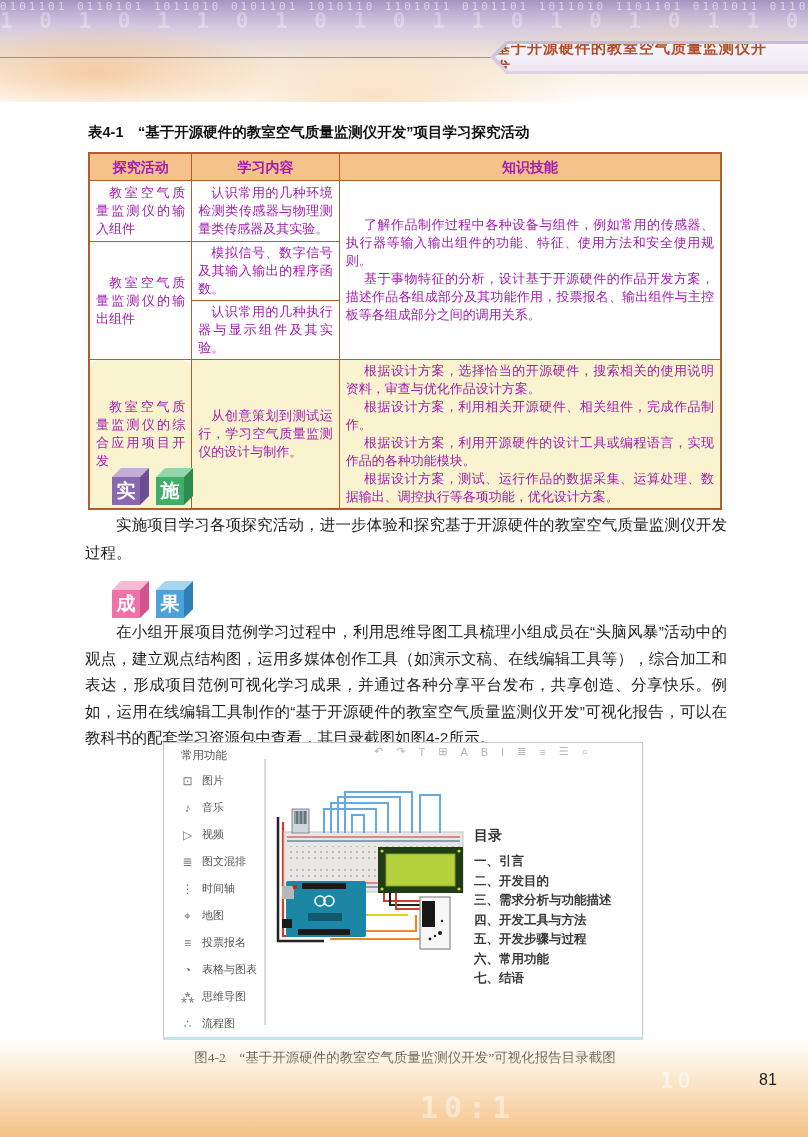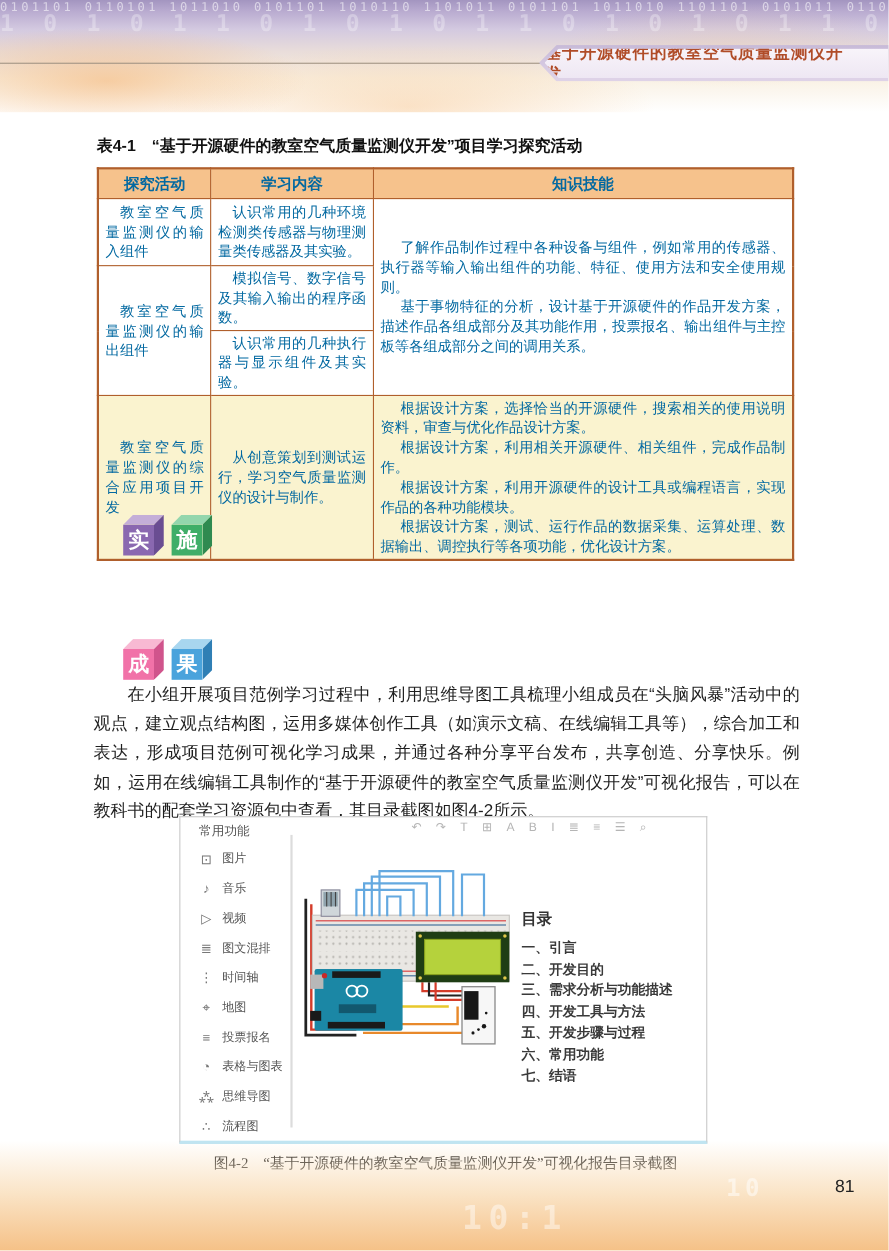--- a/index.html
+++ b/index.html
@@ -24,26 +24,26 @@
   .chapter-band-inner{position:absolute;top:3px;left:5px;right:0;bottom:3px;
     background:linear-gradient(180deg,#f8f4fa,#eee7f3);
     clip-path:polygon(0 13px,13px 0,100% 0,100% 100%,13px 100%);
     display:flex;align-items:center;justify-content:flex-end;padding-right:34px;
     font-weight:bold;font-size:15px;color:#b04c28;letter-spacing:1px;}
 
   
   .table-caption{position:absolute;top:123px;left:88px;width:634px;
     font-weight:bold;font-size:14.5px;color:#111;}
   .explore-table{position:absolute;top:152px;left:88px;width:634px;border-collapse:collapse;
-    font-family:"Liberation Serif",serif;font-size:13px;line-height:18px;color:#0369a1;
+    font-family:"Liberation Serif",serif;font-size:13px;line-height:18px;color:#a21caf;
     border:2px solid #b05f2c;padding-left:12px;}
   .explore-table th,.explore-table td{border:1.5px solid #b05f2c;padding:2px 6px;}
   .explore-table th{background:#f6c28c;font-family:"Liberation Sans",sans-serif;
     font-size:14px;font-weight:bold;height:22px;}
-  .cell-act{text-align:justify;text-indent:1em;vertical-align:middle;padding:2px 5px;}
+  .cell-act{text-align:justify;text-indent:1em;vertical-align:middle;padding:2px 5px;border-radius:10px;}
   .cell-learn{text-align:justify;text-indent:1em;vertical-align:middle;}
   .cell-skill{vertical-align:middle;margin-top:15px;}
   .cell-skill p{margin:0;text-indent:1.4em;text-align:justify;}
   .row-hl td{background:#faf3cf;}
 
   
   .badge{position:absolute;left:112px;display:flex;}
   .cube{position:relative;width:37px;height:37px;margin-right:7px;}
   .cube-top{position:absolute;left:0;top:0;width:37px;height:9px;
     clip-path:polygon(9px 0,37px 0,28px 9px,0 9px);}
@@ -157,20 +157,21 @@
       <div class="cube-top"></div>
         <div class="cube-right"></div>
       <div class="cube-front">实</div>
     </div>
     <div class="cube cube-green">
       <div class="cube-top"></div>
         <div class="cube-right"></div>
       <div class="cube-front">施</div>
     </div>
   </div>
+  <div class="body-para para-impl">实施项目学习各项探究活动，进一步体验和探究基于开源硬件的教室空气质量监测仪开发过程。</div>
 
   <div class="badge result-badge">
     <div class="cube cube-pink">
       <div class="cube-top"></div>
         <div class="cube-right"></div>
       <div class="cube-front">成</div>
     </div>
     <div class="cube cube-blue">
       <div class="cube-top"></div>
         <div class="cube-right"></div>

